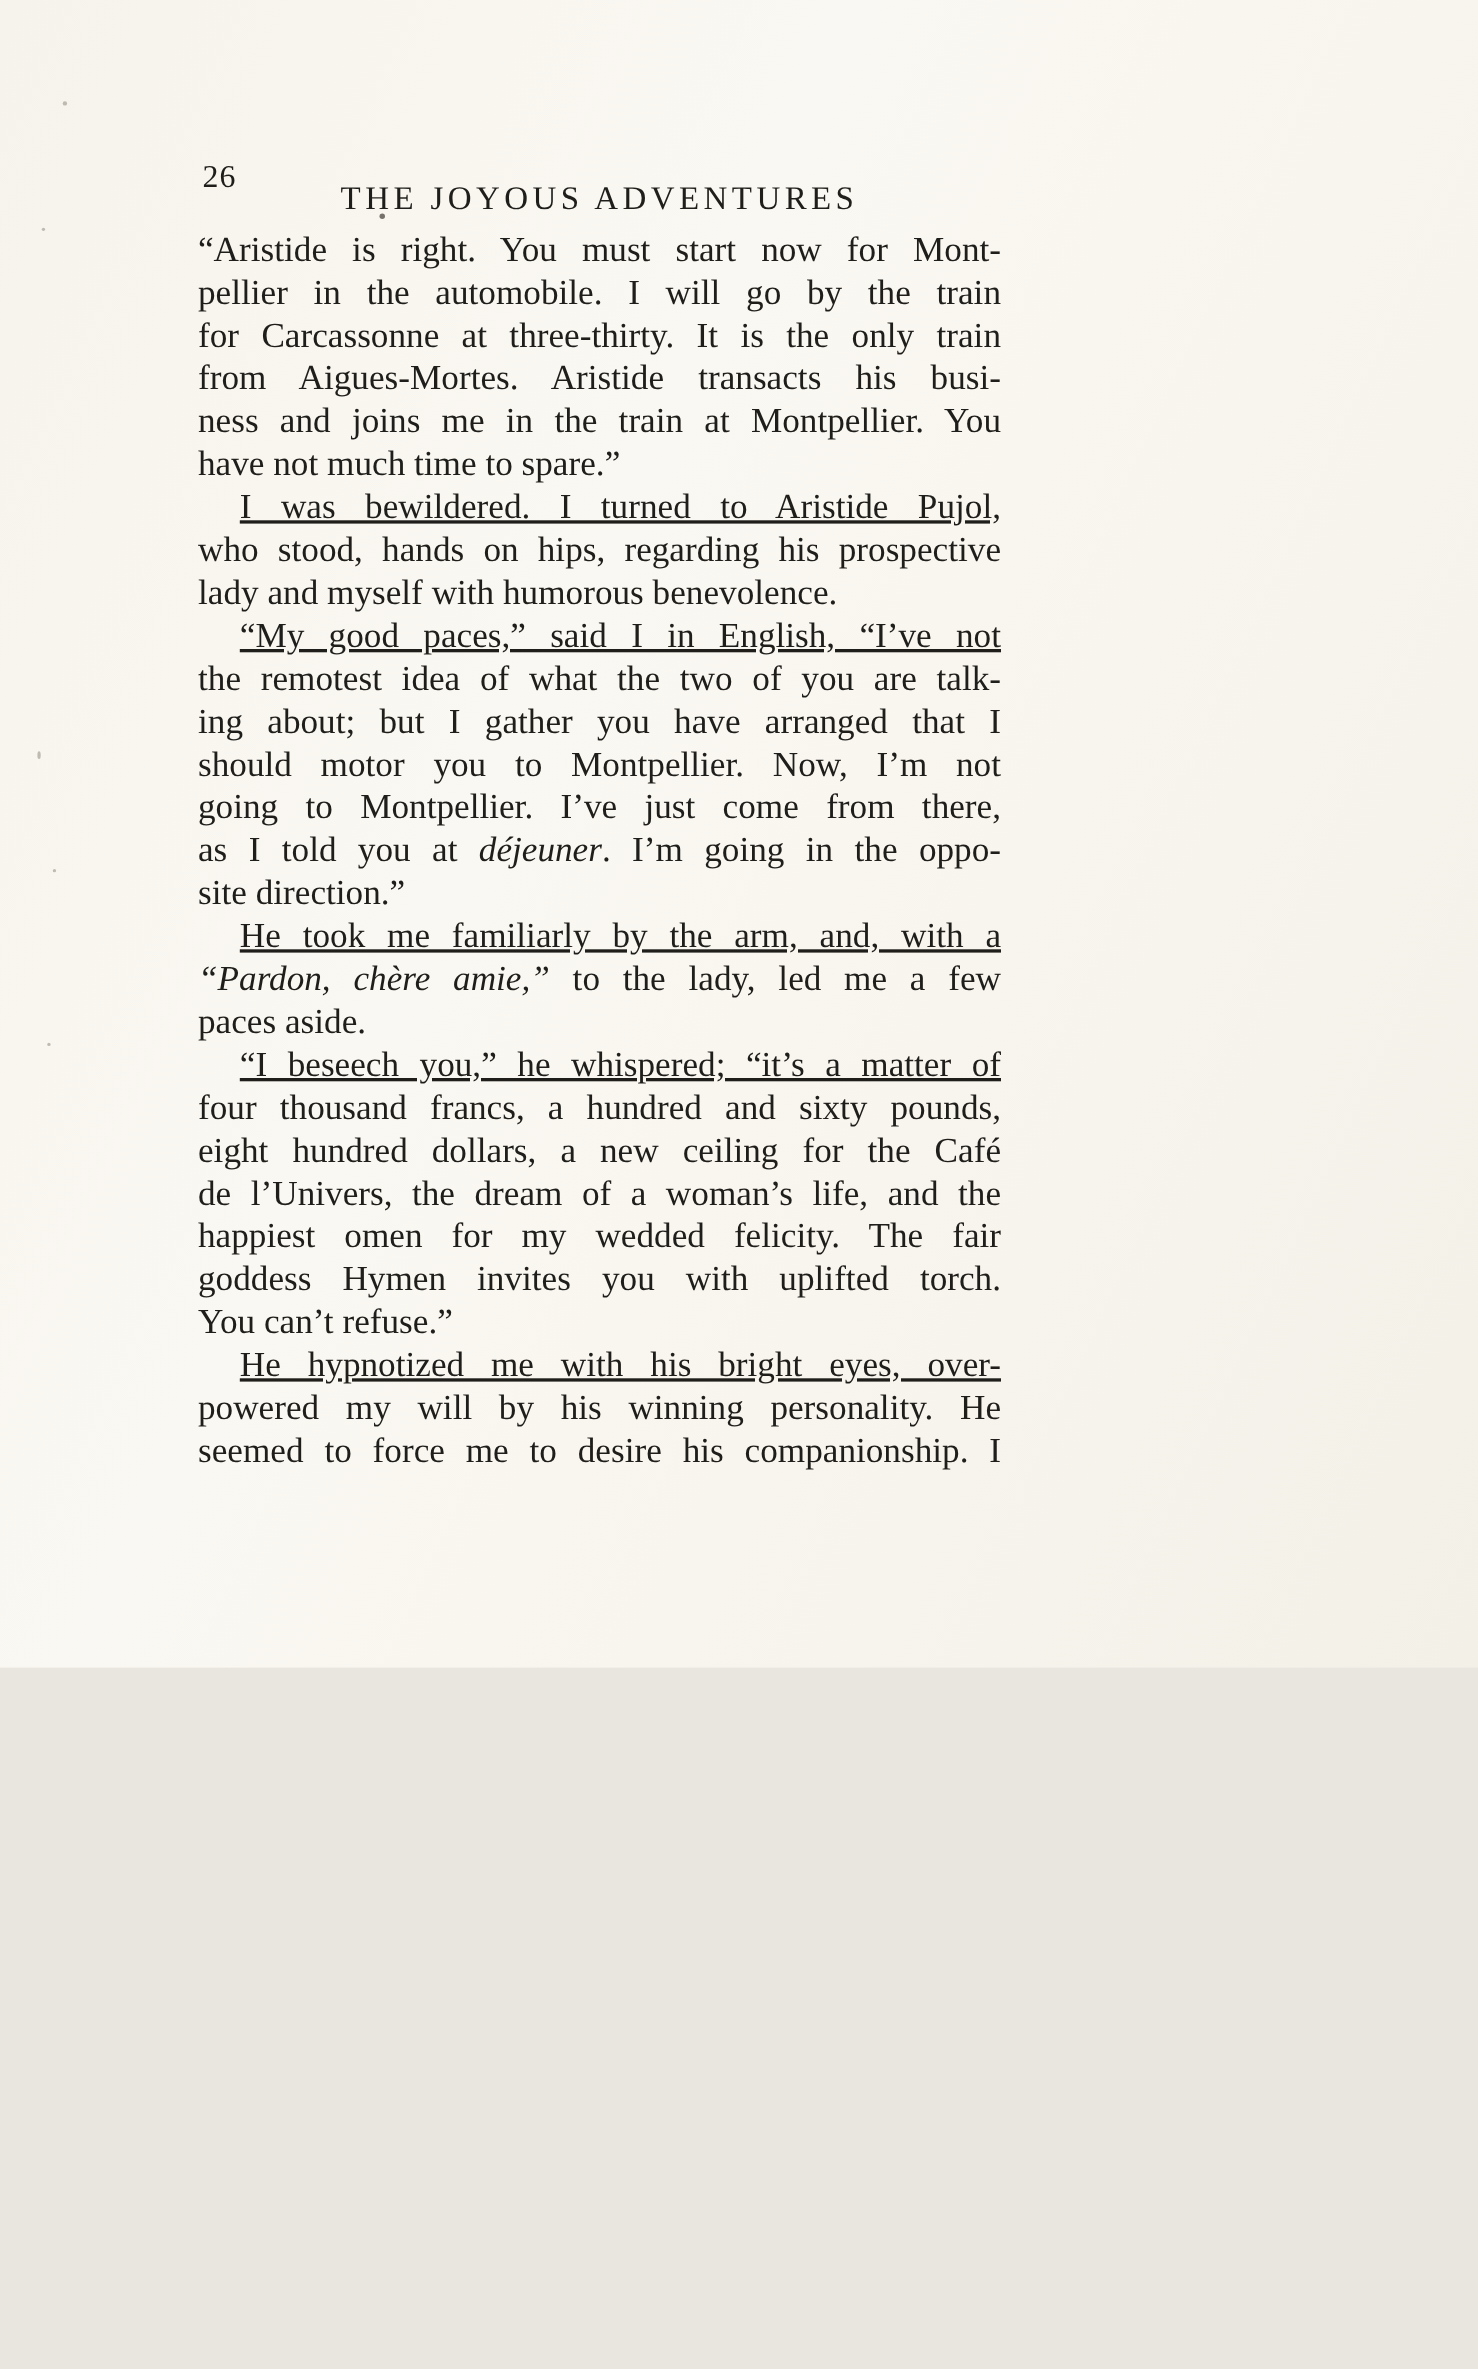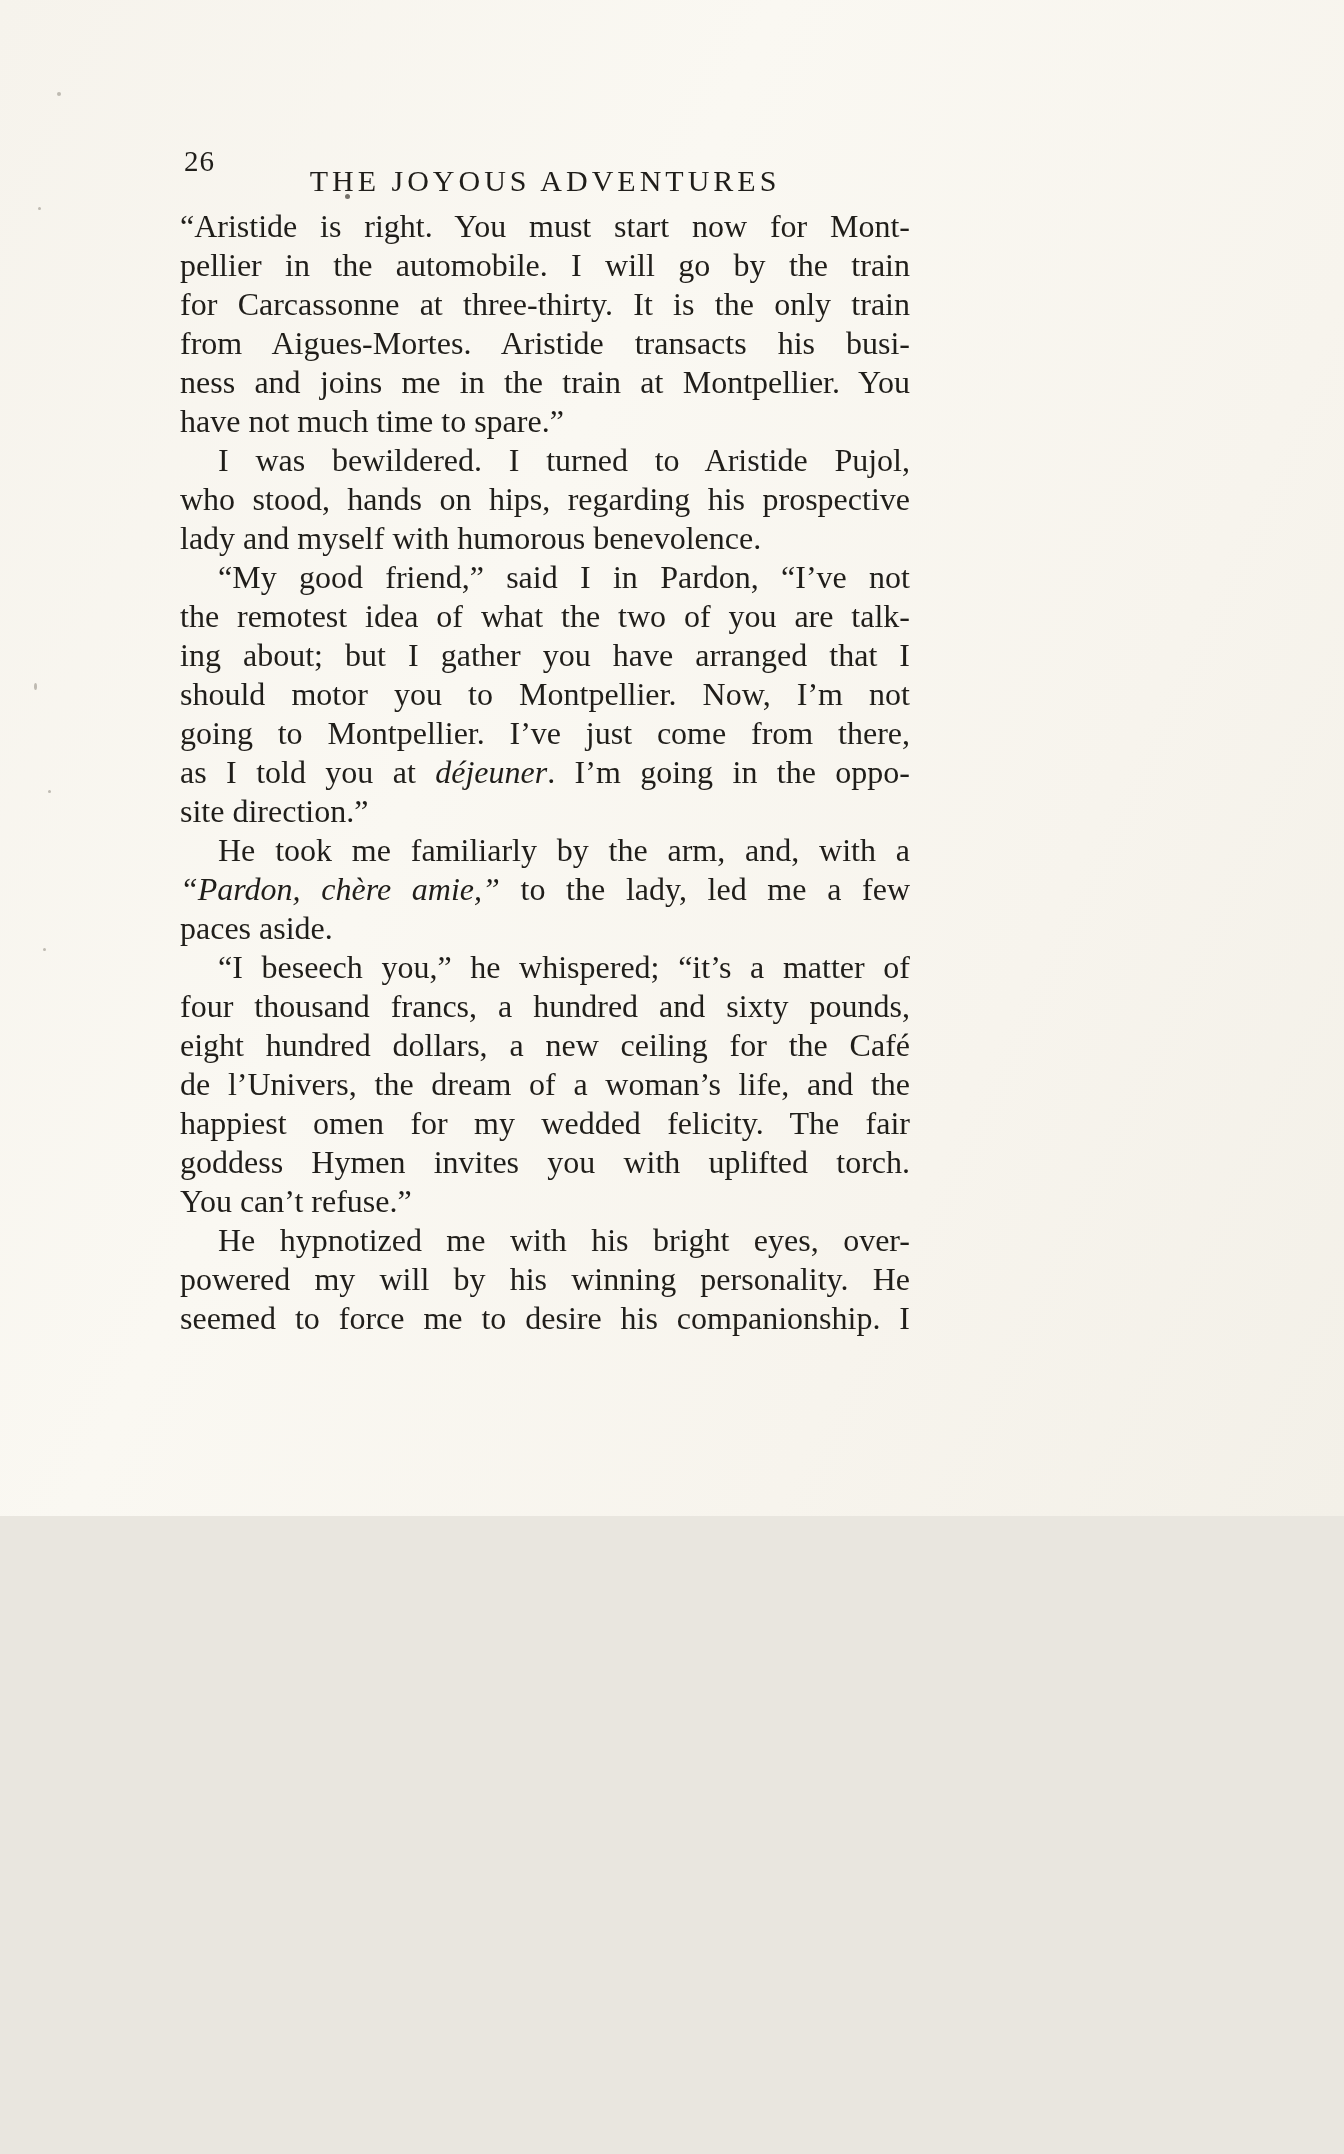--- a/index.html
+++ b/index.html
@@ -49,21 +49,21 @@
   .line {
     height: 39px;
     line-height: 39px;
     overflow: hidden;
     text-align: left;
   }
   .line.j {
     text-align: justify;
     text-align-last: justify;
   }
-  .line.ind { text-indent: 38px; }
+  .line.ind { text-indent: 38px; text-decoration: underline; }
   .it { font-style: italic; }
 
   
   .speck {
     position: absolute;
     border-radius: 50%;
     background: #8f8a80;
     opacity: 0.55;
   }
   .speck.s1 { left: 57px;  top: 92px;   width: 4px;  height: 4px; }
@@ -106,21 +106,21 @@
         <div class="line j"><span>from Aigues-Mortes. Aristide transacts his busi-</span></div>
         <div class="line j"><span>ness and joins me in the train at Montpellier. You</span></div>
         <div class="line"><span>have not much time to spare.”</span></div>
       </div>
       <div class="para">
         <div class="line j ind"><span>I was bewildered. I turned to Aristide Pujol,</span></div>
         <div class="line j"><span>who stood, hands on hips, regarding his prospective</span></div>
         <div class="line"><span>lady and myself with humorous benevolence.</span></div>
       </div>
       <div class="para">
-        <div class="line j ind"><span>“My good friend,” said I in Pardon, “I’ve not</span></div>
+        <div class="line j ind"><span>“My good paces,” said I in English, “I’ve not</span></div>
         <div class="line j"><span>the remotest idea of what the two of you are talk-</span></div>
         <div class="line j"><span>ing about; but I gather you have arranged that I</span></div>
         <div class="line j"><span>should motor you to Montpellier. Now, I’m not</span></div>
         <div class="line j"><span>going to Montpellier. I’ve just come from there,</span></div>
         <div class="line j"><span>as I told you at </span><span class="it">déjeuner</span><span>. I’m going in the oppo-</span></div>
         <div class="line"><span>site direction.”</span></div>
       </div>
       <div class="para">
         <div class="line j ind"><span>He took me familiarly by the arm, and, with a</span></div>
         <div class="line j"><span class="it">“Pardon, chère amie,”</span><span> to the lady, led me a few</span></div>

